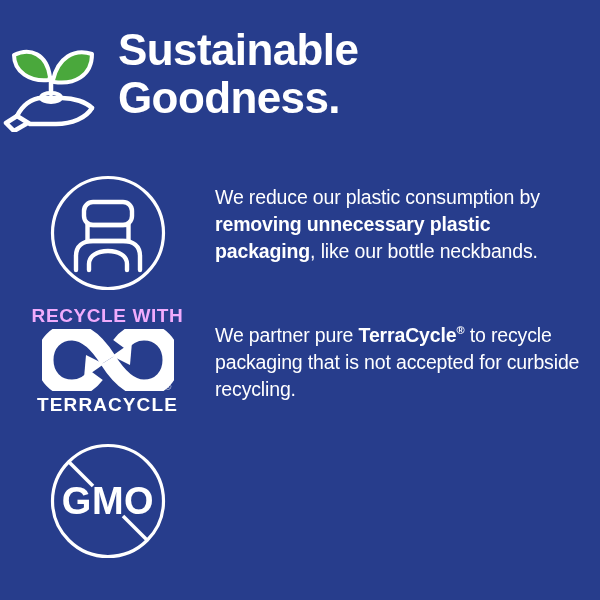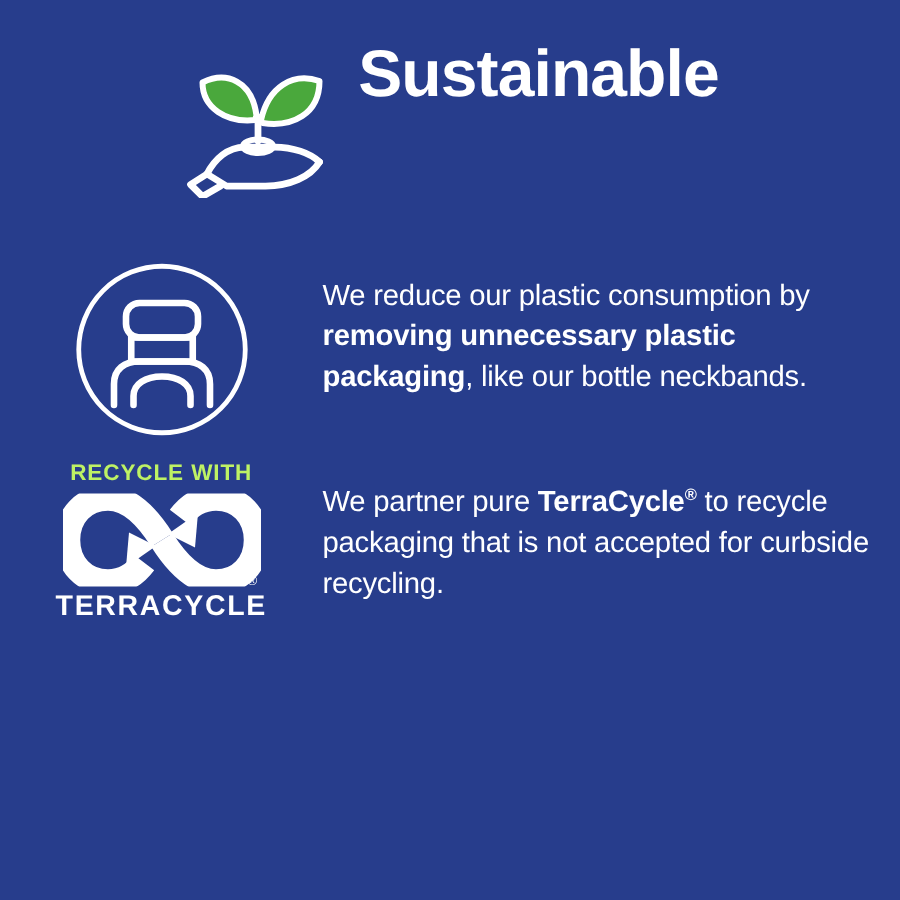--- a/index.html
+++ b/index.html
@@ -19,21 +19,21 @@
 
   
   #header {
     position: absolute;
     left: 0;
     top: 26px;
     width: 600px;
     height: 118px;
     display: flex;
     align-items: flex-start;
-    justify-content: center;
+    justify-content: flex-start;
   }
 
   #sprout-icon {
     width: 104px;
     height: 100px;
     flex: 0 0 auto;
     margin-top: 6px;
   }
 
   #title-block {
@@ -101,25 +101,25 @@
 
   
   #terracycle-logo {
     width: 146px;
     display: flex;
     flex-direction: column;
     align-items: center;
   }
 
   #terracycle-top-label {
-    font-size: 15px;
+    font-size: 19px;
     font-weight: 700;
     letter-spacing: 0.6px;
     line-height: 17px;
-    color: #bef264;
+    color: #f0abfc;
     white-space: nowrap;
   }
 
   #terracycle-loop-wrap {
     position: relative;
     width: 132px;
     height: 62px;
     margin-top: 5px;
   }
 
@@ -161,20 +161,21 @@
 
     <path d="M17 84 C 22 74, 31 66, 42 66 L 62 66 C 74 66, 86 70, 92 76" fill="none" stroke="#ffffff" stroke-width="4.5" stroke-linecap="round" stroke-linejoin="round"></path>
 
     <path d="M92 76 C 86 86, 72 92, 56 92 L 30 92 L 17 84" fill="none" stroke="#ffffff" stroke-width="4.5" stroke-linecap="round" stroke-linejoin="round"></path>
 
     <path d="M17 84 L 6 91 L 14 99 L 26 92" fill="none" stroke="#ffffff" stroke-width="4.5" stroke-linecap="round" stroke-linejoin="round"></path>
   </svg>
 
   <div id="title-block">
     <div class="title-line">Sustainable</div>
+    <div class="title-line">Goodness.</div>
   </div>
 
 </div>
 
 <div class="row" id="row-plastic">
 
   <div class="icon-cell">
     <svg width="118" height="118" viewBox="0 0 118 118">
       <circle cx="59" cy="59" r="55.5" fill="none" stroke="#ffffff" stroke-width="3.2"></circle>
 
@@ -221,15 +222,24 @@
   </div>
 
   <div class="text-cell">
     <p class="body-text"><span>We partner pure </span><b>TerraCycle</b><b class="reg">®</b><span> to recycle packaging that is not accepted for curbside recycling.</span></p>
   </div>
 
 </div>
 
 <div class="row" id="row-gmo">
 
+  <div class="icon-cell">
+    <svg width="118" height="118" viewBox="0 0 118 118">
+      <circle cx="59" cy="59" r="55.5" fill="none" stroke="#ffffff" stroke-width="3.2"></circle>
+
+      <path d="M19.5 19.5 L 44 44" fill="none" stroke="#ffffff" stroke-width="3.6" stroke-linecap="butt"></path>
+      <path d="M74 74 L 98.5 98.5" fill="none" stroke="#ffffff" stroke-width="3.6" stroke-linecap="butt"></path>
+      <text x="59" y="72" text-anchor="middle" font-family="Liberation Sans, sans-serif" font-size="38" font-weight="700" fill="#ffffff" letter-spacing="0.5">GMO</text>
+    </svg>
+  </div>
 
 
 </div>
 
 </body></html>

